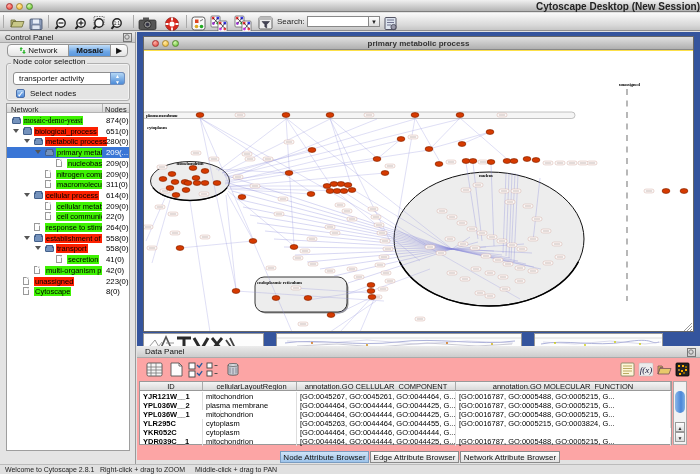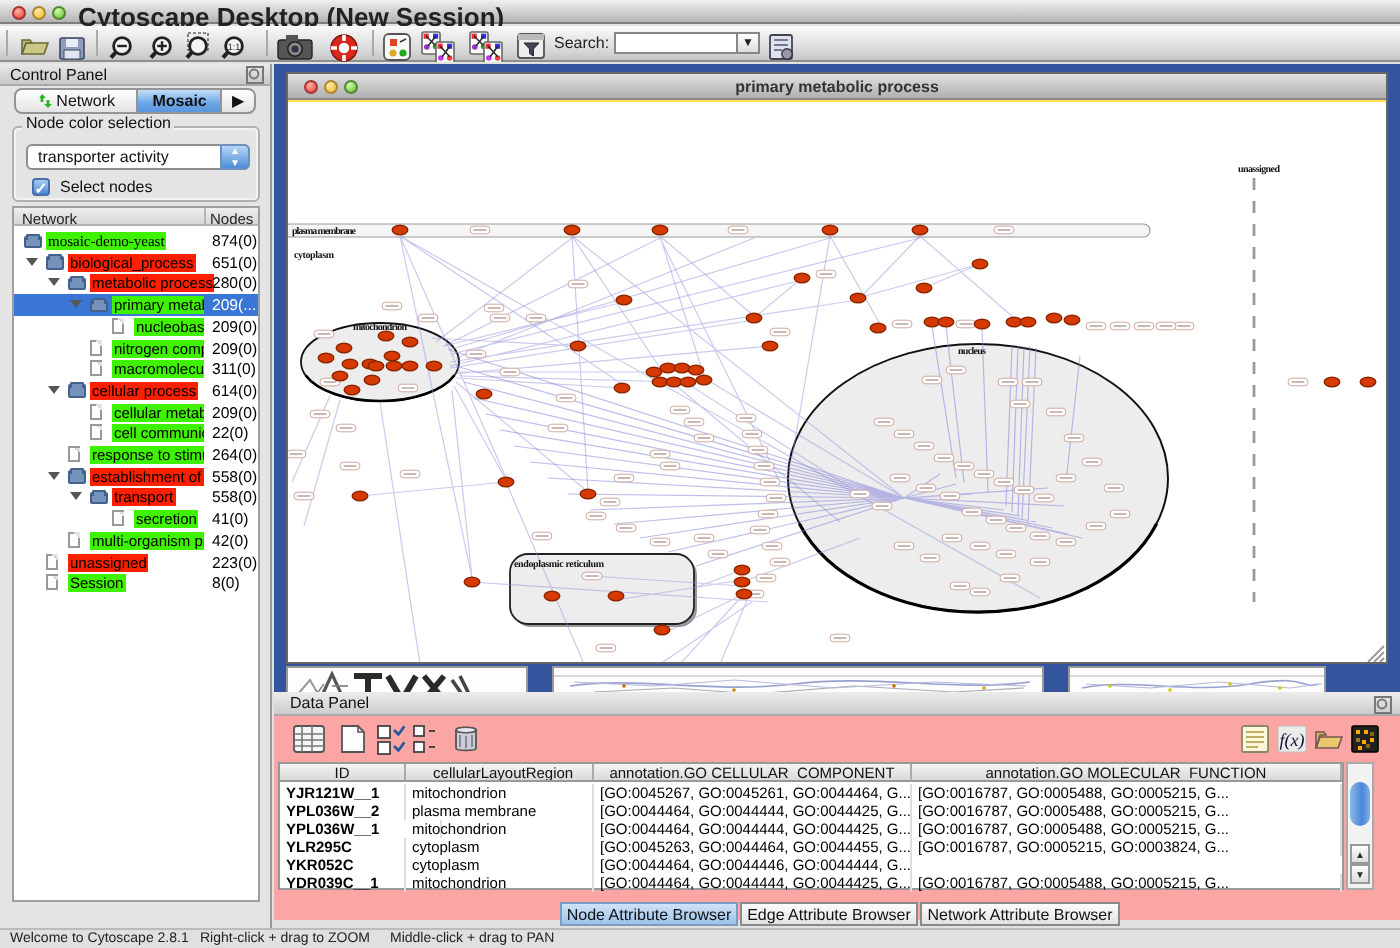--- a/index.html
+++ b/index.html
@@ -2,22 +2,22 @@
 <html><head>
 <meta charset="utf-8">
 <style>
 * { margin:0; padding:0; box-sizing:border-box; }
 html,body { width:700px; height:474px; overflow:hidden; font-family:"Liberation Sans", sans-serif; }
 #app { position:relative; width:700px; height:474px; background:#e2e2e2; overflow:hidden; }
 .abs { position:absolute; }
 
 #titlebar { left:0; top:0; width:700px; height:12px;
   background:linear-gradient(#f0f0f0,#cfcfcf 55%,#b4b4b4); border-bottom:1px solid #7d7d7d; }
-#titlebar .title { position:absolute; left:0; right:0; top:1px; text-align:left;
-  font-size:13px; font-weight:bold; color:#222;padding-left:39px; }
+#titlebar .title { position:absolute; left:0; right:0; top:1px; text-align:right;
+  font-size:10px; font-weight:bold; color:#222; }
 .light { position:absolute; top:3px; width:7px; height:7px; border-radius:50%; }
 
 #toolbar { left:0; top:13px; width:700px; height:18px;
   background:linear-gradient(#fafafa,#d9d9d9 70%,#c6c6c6); border-bottom:1px solid #8f8f8f; }
 .tsep { position:absolute; top:2px; height:13px; width:1px; background:#aaa; }
 #searchlbl { position:absolute; left:277px; top:4px; font-size:8px; color:#222; }
 #searchbox { position:absolute; left:307px; top:3px; width:62px; height:11px; background:#fff; border:1px solid #888; }
 #searcharrow { position:absolute; left:369px; top:3px; width:11px; height:11px; background:linear-gradient(#fff,#ddd); border:1px solid #888; border-left:none; font-size:6px; color:#222; text-align:center; line-height:11px; }
 
 #cp { left:0; top:32px; width:136px; height:432px; background:#e4e4e4; border-right:1px solid #9a9a9a; }
@@ -285,21 +285,21 @@
             <div class="lbl g" style="left:38px;width:57px;">multi-organism pro</div>
             <div class="num" style="color:#000">42(0)</div>
           </div>
           <div class="trow" style="top:171.5px;">
             <div class="doc" style="left:16px;"></div>
             <div class="lbl r" style="left:27px;">unassigned</div>
             <div class="num" style="color:#000">223(0)</div>
           </div>
           <div class="trow" style="top:182.2px;">
             <div class="doc" style="left:16px;"></div>
-            <div class="lbl g" style="left:27px;">Session</div>
+            <div class="lbl g" style="left:27px;">Cytoscape</div>
             <div class="num" style="color:#000">8(0)</div>
           </div>
         </div>
     </div>
   </div>
   <div class="abs" id="desk">
     <div id="peeks">
         <div class="peek" style="left:6px;top:301px;width:121px;height:17px"><svg width="121" height="17">
             <path d="M16 16 L22 3 L28 16" stroke="#555" stroke-width="1.6" fill="none"></path>
             <path d="M22 9 h8" stroke="#777" stroke-width="0.8"></path>

